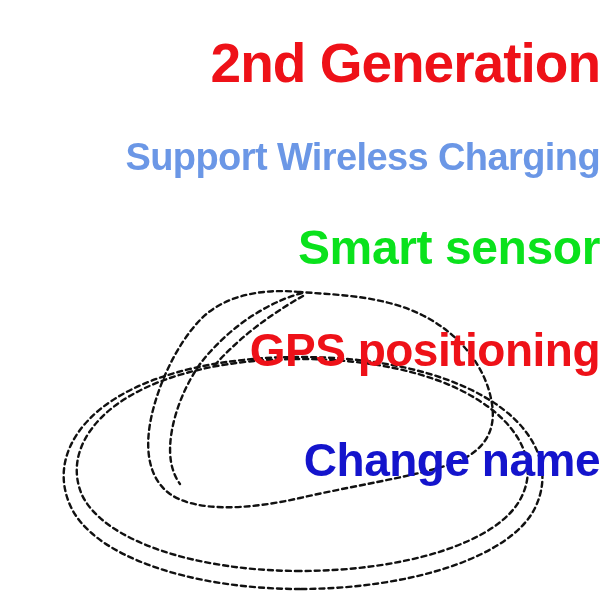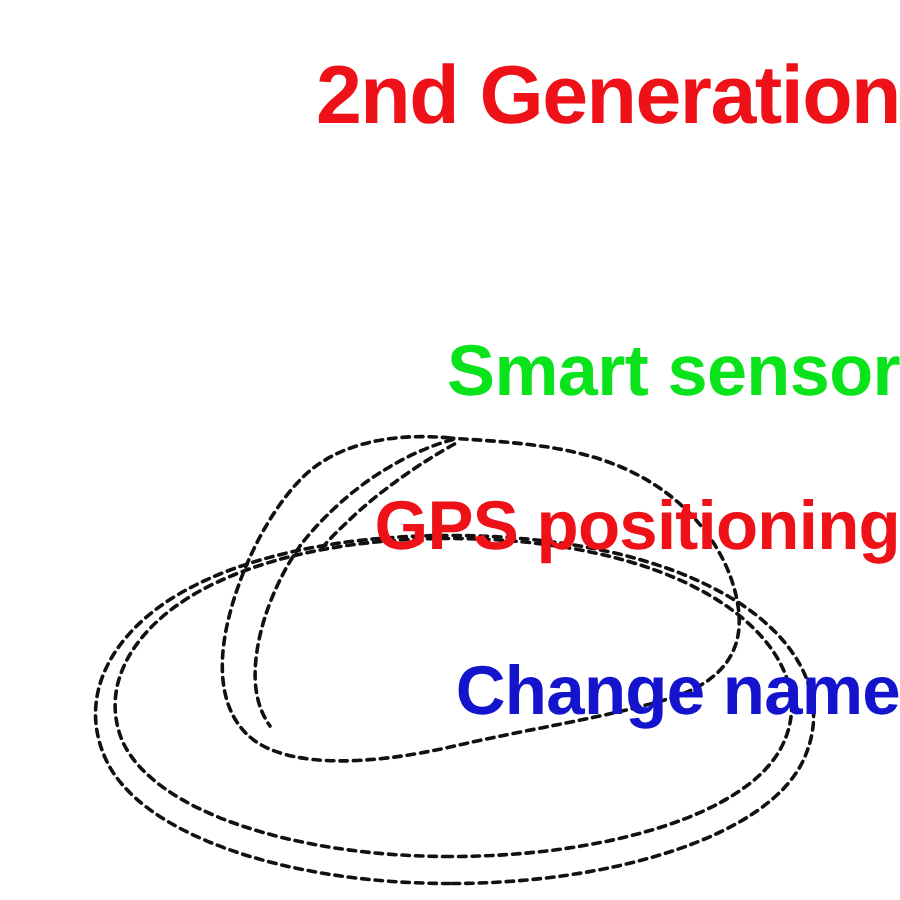--- a/index.html
+++ b/index.html
@@ -115,20 +115,21 @@
     <path d="M 200 364
              C 186 384, 176 408, 172 430
              C 168 452, 170 470, 180 484" fill="none" stroke="#111111" stroke-width="2.4" stroke-dasharray="5 4" stroke-linecap="round"></path>
 
   </svg>
 
   <div class="text-layer">
 
     <div class="headline line-1" style="color: rgb(238, 17, 24);">2nd Generation</div>
 
+    <div class="headline line-2" style="color: rgb(107, 151, 230);">Support Wireless Charging</div>
 
     <div class="headline line-3" style="color: rgb(10, 226, 28);">Smart sensor</div>
 
     <div class="headline line-5" style="color: rgb(20, 20, 204);">Change name</div>
 
     <div class="headline line-4" style="color: rgb(238, 17, 24);">GPS positioning</div>
 
   </div>
 
 </div>

